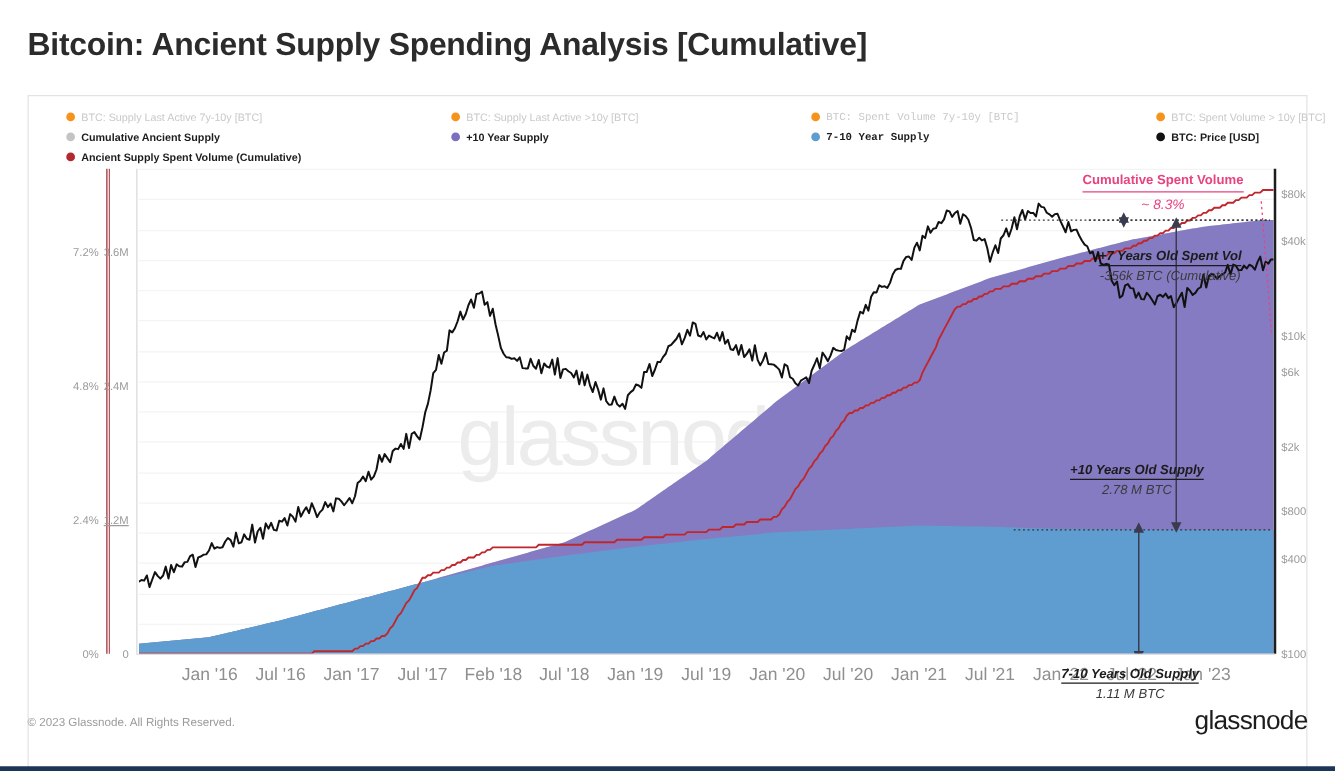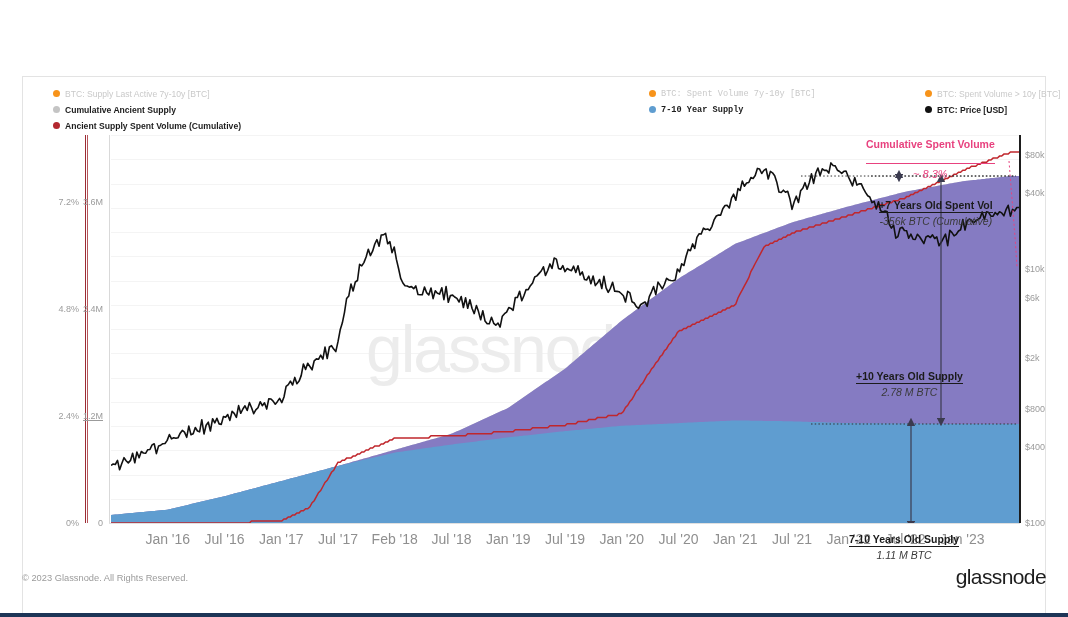--- a/index.html
+++ b/index.html
@@ -57,51 +57,62 @@
   .tick{position:absolute;font-size:9px;color:#9b9b9b;white-space:nowrap;}
   .tick.pct{right:0;text-align:right;}
   .tick.btc{text-align:right;}
   .tick.usd{text-align:left;}
   .tick.xlab{text-align:center;color:#8f8f8f;font-size:14px;}
 
   .gridline{position:absolute;left:88px;width:908px;height:1px;background:#f4f4f4;}
 
   
   .ann{position:absolute;white-space:nowrap;}
-  .ann-t1{font-size:10.5px;font-weight:700;color:#1b1b1b;border-bottom:1.4px solid #1b1b1b;padding-bottom:1px;display:inline-block;}
+  .ann-t1{font-size:10.5px;font-weight:700;color:#1b1b1b;border-bottom:1.4px solid #1b1b1b;padding-bottom:1px;display:inline-block;font-style:italic;}
   .ann-t2{font-size:10.5px;font-style:italic;color:#3a3a3a;display:block;text-align:center;margin-top:2px;}
-  .ann-pink1{font-size:10.5px;font-weight:700;color:#e8427f;border-bottom:1.4px solid #e8427f;padding-bottom:13px;display:inline-block;}
+  .ann-pink1{font-size:10.5px;font-weight:700;color:#e8427f;border-bottom:1.4px solid #e8427f;padding-bottom:3px;display:inline-block;}
   .ann-pink2{font-size:11px;font-style:italic;color:#e8427f;display:block;text-align:center;margin-top:4px;}
 
   
   .footer-rule{position:absolute;left:0;top:613px;width:1068px;height:4px;background:#1d3557;}
   .copyright{position:absolute;left:22px;top:573px;font-size:9.3px;color:#9b9b9b;}
   .brand{position:absolute;right:22px;top:565px;font-size:21px;color:#1d1d1d;letter-spacing:-0.6px;font-weight:400;}
 </style>
 </head>
 <body>
 
 <div class="page">
 
+  <div class="title">Bitcoin: Ancient Supply Spending Analysis [Cumulative]</div>
 
   <div class="card">
 
     <div class="legend" id="legend">
         <div class="legend-col" style="left: 0px;">
           <div class="legend-row">
             <span class="legend-dot" style="background: rgb(247, 147, 26);"></span>
             <span class="legend-txt dim">BTC: Supply Last Active 7y-10y [BTC]</span>
           </div>
           <div class="legend-row">
             <span class="legend-dot" style="background: rgb(196, 196, 196);"></span>
             <span class="legend-txt bold">Cumulative Ancient Supply</span>
           </div>
           <div class="legend-row">
             <span class="legend-dot" style="background: rgb(179, 40, 47);"></span>
             <span class="legend-txt bold">Ancient Supply Spent Volume (Cumulative)</span>
+          </div>
+        </div>
+        <div class="legend-col" style="left: 308px;">
+          <div class="legend-row">
+            <span class="legend-dot" style="background: rgb(247, 147, 26);"></span>
+            <span class="legend-txt dim">BTC: Supply Last Active &gt;10y [BTC]</span>
+          </div>
+          <div class="legend-row">
+            <span class="legend-dot" style="background: rgb(123, 111, 192);"></span>
+            <span class="legend-txt bold">+10 Year Supply</span>
           </div>
         </div>
         <div class="legend-col" style="left: 596px; font-family: Liberation Mono, monospace;">
           <div class="legend-row">
             <span class="legend-dot" style="background: rgb(247, 147, 26);"></span>
             <span class="legend-txt dim">BTC: Spent Volume 7y-10y [BTC]</span>
           </div>
           <div class="legend-row">
             <span class="legend-dot" style="background: rgb(95, 157, 208);"></span>
             <span class="legend-txt bold">7-10 Year Supply</span>

